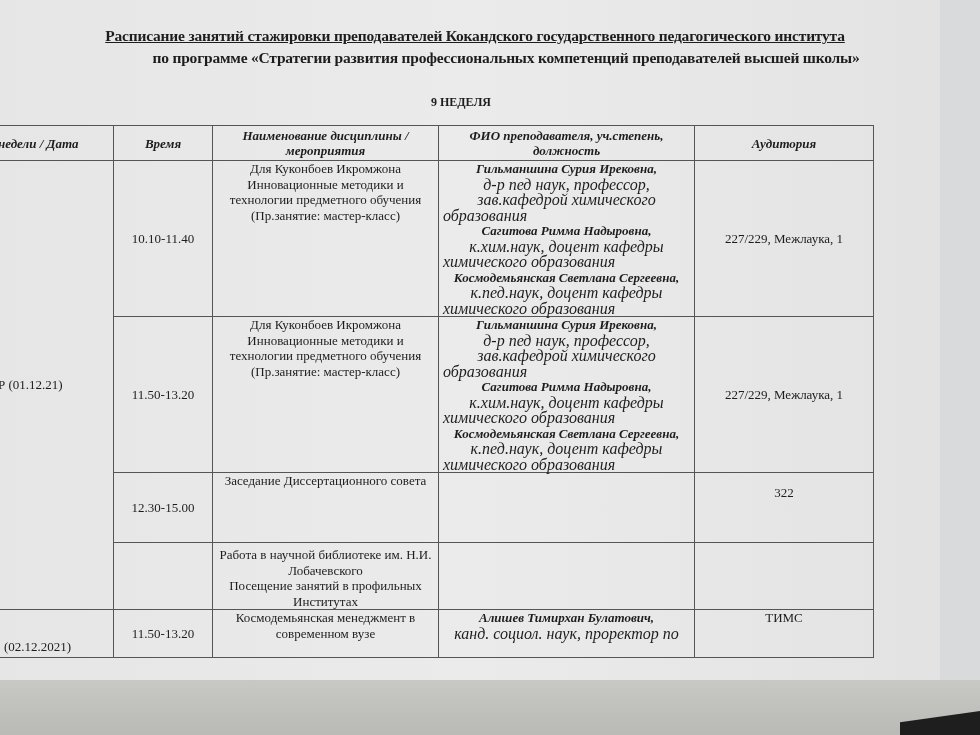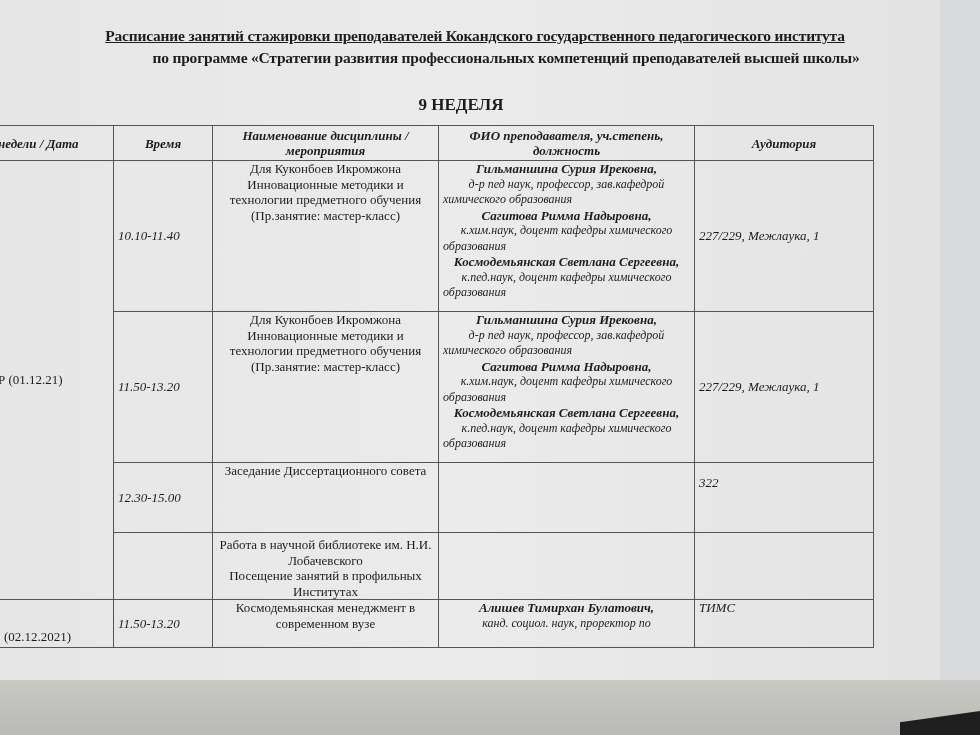--- a/index.html
+++ b/index.html
@@ -11,33 +11,33 @@
     box-shadow:2px 3px 8px rgba(0,0,0,.15);}
   .right-bg{position:absolute;left:940px;top:0;width:40px;height:735px;background:#d8dadb;}
   .bottom-bg{position:absolute;left:0;top:680px;width:980px;height:55px;
     background:linear-gradient(180deg,#c8c8c5,#b9b9b6);}
   .dark-corner{position:absolute;right:0;bottom:0;width:80px;height:24px;background:#1e1e1e;
     transform:skewY(-8deg);transform-origin:right bottom;}
   .title{position:absolute;left:0;width:930px;text-align:center;font-weight:bold;
     font-size:15.5px;line-height:21px;letter-spacing:-0.2px;}
   .t1{top:25px;left:10px;text-decoration:underline;}
   .t2{top:47px;padding-left:41px;}
-  .week{position:absolute;top:95px;left:0;width:922px;text-align:center;font-weight:bold;font-size:17px;}
+  .week{position:absolute;top:95px;left:0;width:922px;text-align:center;font-weight:bold;font-size:12px;}
   table{position:absolute;left:-2px;top:125px;border-collapse:collapse;table-layout:fixed;}
   td,th{border:1.3px solid #555;padding:0 4px;vertical-align:top;font-size:13px;line-height:15.5px;}
   th{font-style:italic;font-weight:bold;text-align:center;vertical-align:middle;height:34px;font-size:13px;line-height:15px;}
   .c-date{width:105px;border-left:none;}
   .c-time{width:99px;}
   .c-disc{width:226px;}
   .c-teach{width:256px;}
   .c-room{width:179px;}
-  td.mid{vertical-align:middle;text-align:left;font-style:italic;}
+  td.mid{vertical-align:middle;text-align:center;}
   td.date{vertical-align:middle;text-align:left;padding-left:0;white-space:nowrap;}
   .tname{font-weight:bold;font-style:italic;}
-  .tdesc{font-style:italic;font-size:12px;}
+  .tdesc{font-style:italic;font-size:16px;}
   .justify{text-align:justify;text-align-last:left;}
   .line{display:block;text-align:center;}
 </style>
 </head>
 <body>
 
 <div class="paper"></div>
 <div class="right-bg"></div>
 <div class="bottom-bg">
     <div class="dark-corner"></div>

